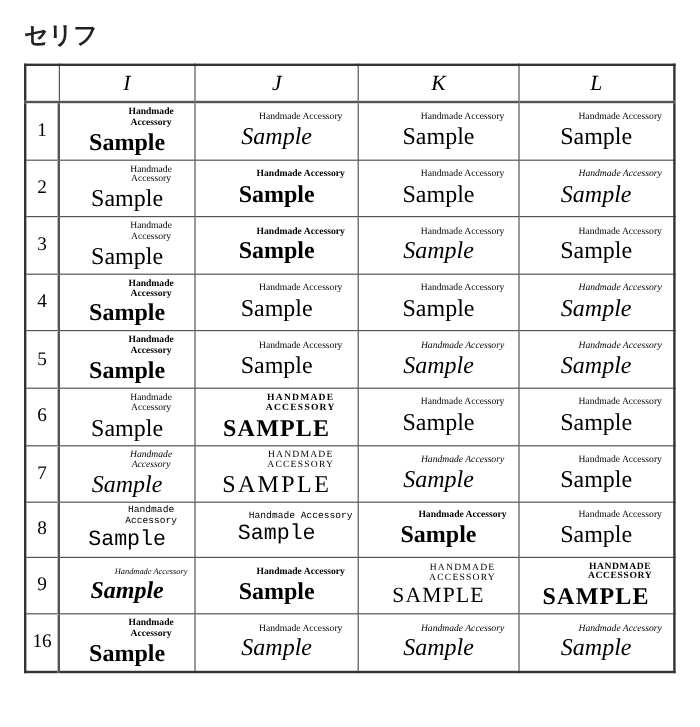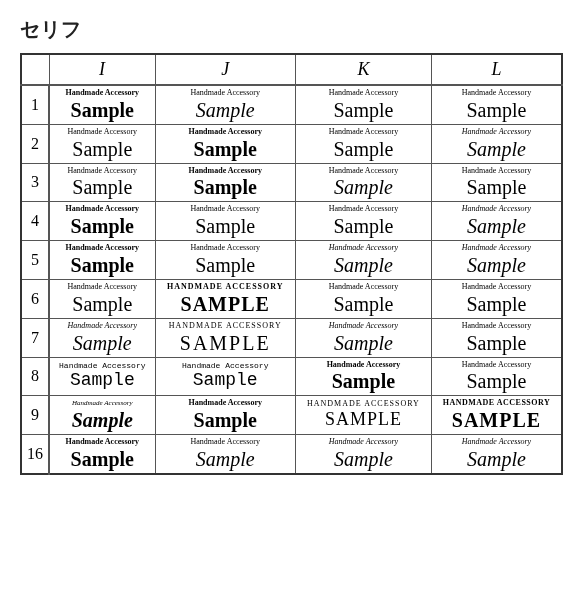--- a/index.html
+++ b/index.html
@@ -51,20 +51,21 @@
       display: flex;
       flex-direction: column;
       align-items: center;
       justify-content: center;
       line-height: 1.1;
     }
     .cell-top {
       font-size: 8px;
       display: block;
       margin-bottom: 1px;
+      margin-left: 40px;
     }
     .cell-bottom {
       display: block;
       font-size: 18px;
     }
 
     
     .r1c1-top { font-family: 'Georgia', serif; font-weight: bold; font-size: 8px; }
     .r1c1-bot { font-family: 'Georgia', serif; font-weight: bold; font-size: 20px; }
     .r1c2-top { font-family: serif; font-size: 8px; }

